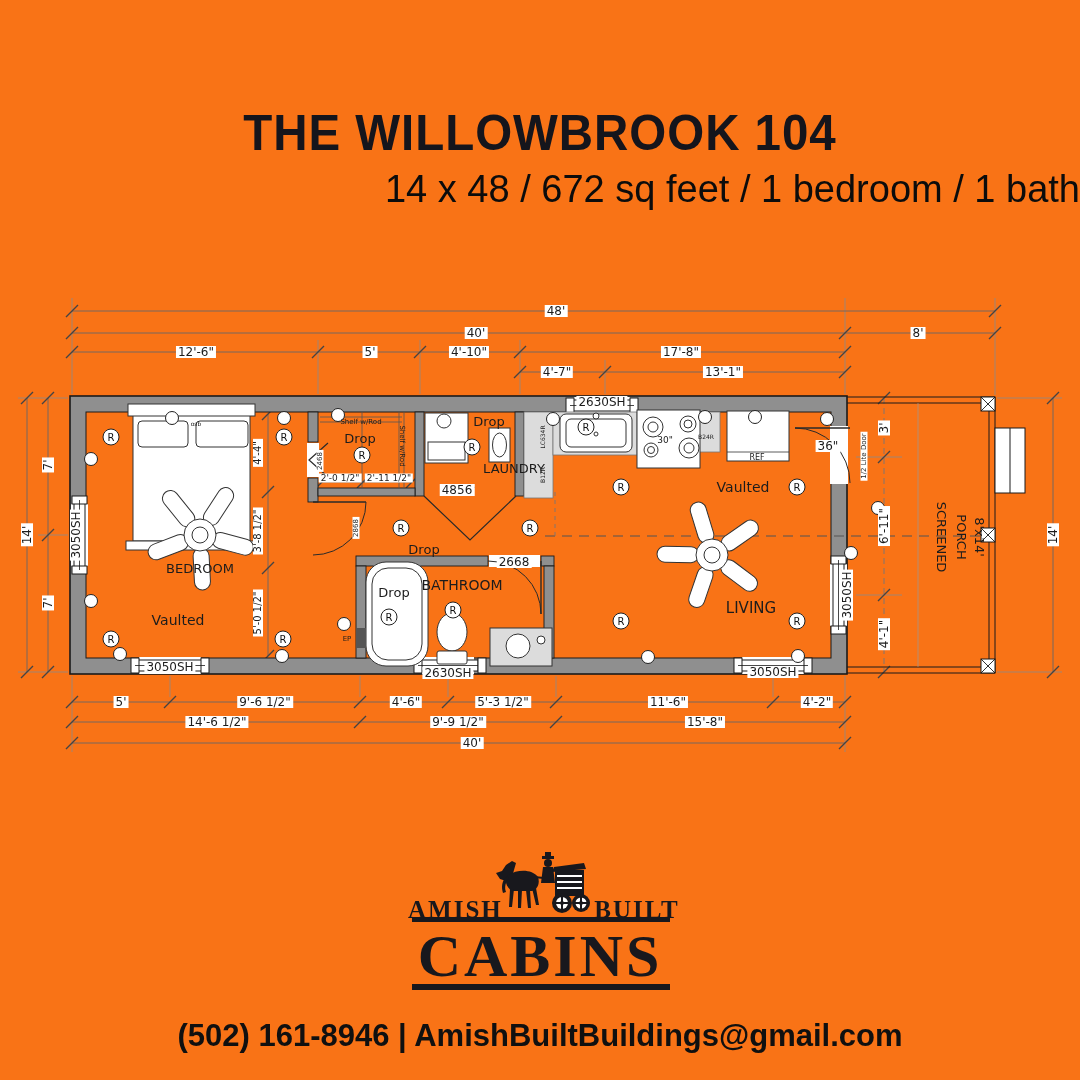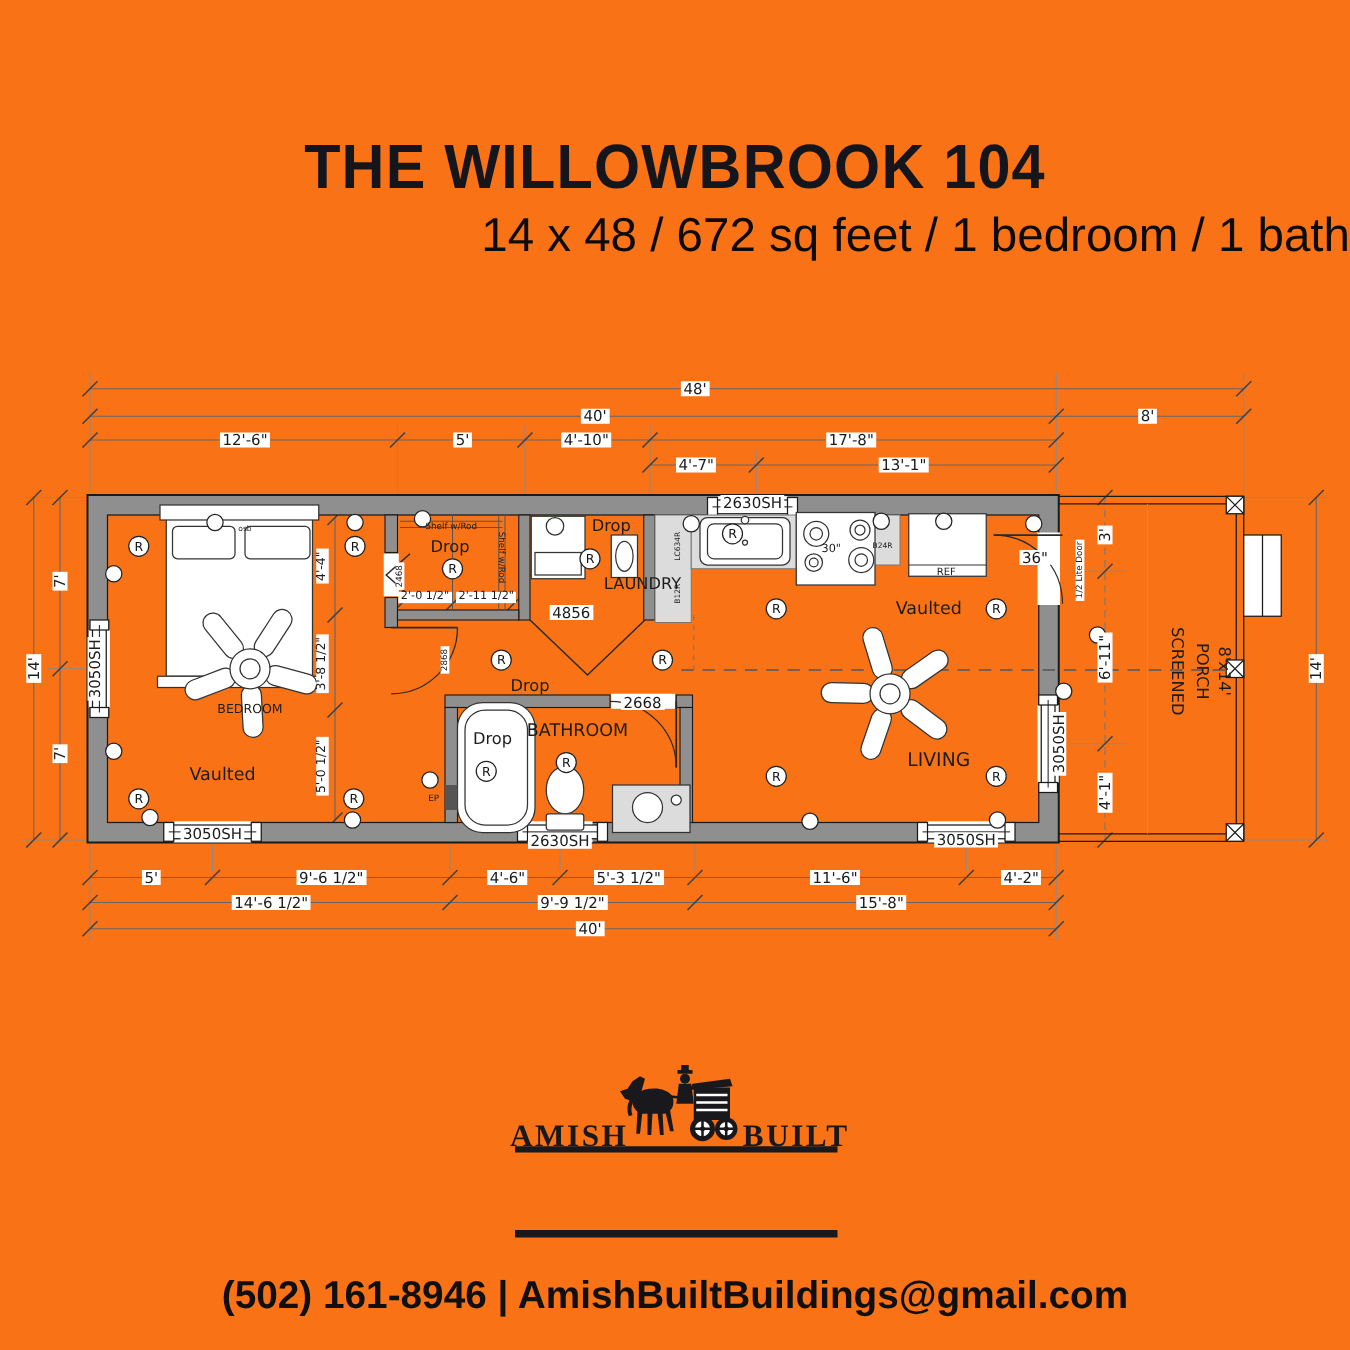--- a/index.html
+++ b/index.html
@@ -339,21 +339,21 @@
       <div class="lbl bg" style="left: 48px; top: 603px; font-size: 12px; transform: translate(-50%, -50%) rotate(-90deg);">7'</div>
       <div class="lbl bg" style="left: 884px; top: 428px; font-size: 12px; transform: translate(-50%, -50%) rotate(-90deg);">3'</div>
       <div class="lbl bg" style="left: 884px; top: 526px; font-size: 12px; transform: translate(-50%, -50%) rotate(-90deg);">6'-11"</div>
       <div class="lbl bg" style="left: 884px; top: 634px; font-size: 12px; transform: translate(-50%, -50%) rotate(-90deg);">4'-1"</div>
       <div class="lbl bg" style="left: 1053px; top: 535px; font-size: 12px; transform: translate(-50%, -50%) rotate(-90deg);">14'</div>
       <div class="lbl bg" style="left: 258px; top: 453px; font-size: 10px; transform: translate(-50%, -50%) rotate(-90deg);">4'-4"</div>
       <div class="lbl bg" style="left: 258px; top: 531px; font-size: 10px; transform: translate(-50%, -50%) rotate(-90deg);">3'-8 1/2"</div>
       <div class="lbl bg" style="left: 258px; top: 613px; font-size: 10px; transform: translate(-50%, -50%) rotate(-90deg);">5'-0 1/2"</div>
       <div class="lbl bg" style="left: 340px; top: 478px; font-size: 9px;">2'-0 1/2"</div>
       <div class="lbl bg" style="left: 389px; top: 478px; font-size: 9px;">2'-11 1/2"</div>
-      <div class="lbl" style="left: 200px; top: 568px; font-size: 10px;">BEDROOM</div>
+      <div class="lbl" style="left: 200px; top: 568px; font-size: 13px;">BEDROOM</div>
       <div class="lbl" style="left: 178px; top: 620px; font-size: 14px;">Vaulted</div>
       <div class="lbl" style="left: 466px; top: 468px; font-size: 13px; margin-left: 48px;">LAUNDRY</div>
       <div class="lbl" style="left: 462px; top: 557px; font-size: 14px; margin-top: 28px;">BATHROOM</div>
       <div class="lbl" style="left: 751px; top: 608px; font-size: 15px;">LIVING</div>
       <div class="lbl" style="left: 743px; top: 487px; font-size: 14px;">Vaulted</div>
       <div class="lbl" style="left: 941px; top: 537px; font-size: 13px; transform: translate(-50%, -50%) rotate(90deg);">SCREENED</div>
       <div class="lbl" style="left: 961px; top: 537px; font-size: 13px; transform: translate(-50%, -50%) rotate(90deg);">PORCH</div>
       <div class="lbl" style="left: 979px; top: 537px; font-size: 13px; transform: translate(-50%, -50%) rotate(90deg);">8'x14'</div>
       <div class="lbl bg" style="left: 602px; top: 402px; font-size: 12px;">2630SH</div>
       <div class="lbl bg" style="left: 76px; top: 535px; font-size: 12px; transform: translate(-50%, -50%) rotate(-90deg);">3050SH</div>
@@ -416,20 +416,21 @@
         <circle cx="80" cy="52" r="2"></circle>
       <path d="M79,45 h2 v14 h-2 Z M73,51 h14 v2 h-14 Z"></path>
       <circle cx="99" cy="52" r="9"></circle>
         <circle cx="99" cy="52" r="5.5" fill="#fff"></circle>
         <circle cx="99" cy="52" r="2"></circle>
       <path d="M98,46 h2 v12 h-2 Z M93,51 h12 v2 h-12 Z"></path>
     </g>
   </svg>
 
   <div class="abs rule" id="rule1"></div>
+  <div class="abs" id="brand-main">CABINS</div>
   <div class="abs rule" id="rule2"></div>
 
   <div class="abs" id="contact">
     <span>(502) 161-8946</span>
     <span>|</span>
     <span>AmishBuiltBuildings@gmail.com</span>
   </div>
 </div>
 
 </body></html>

